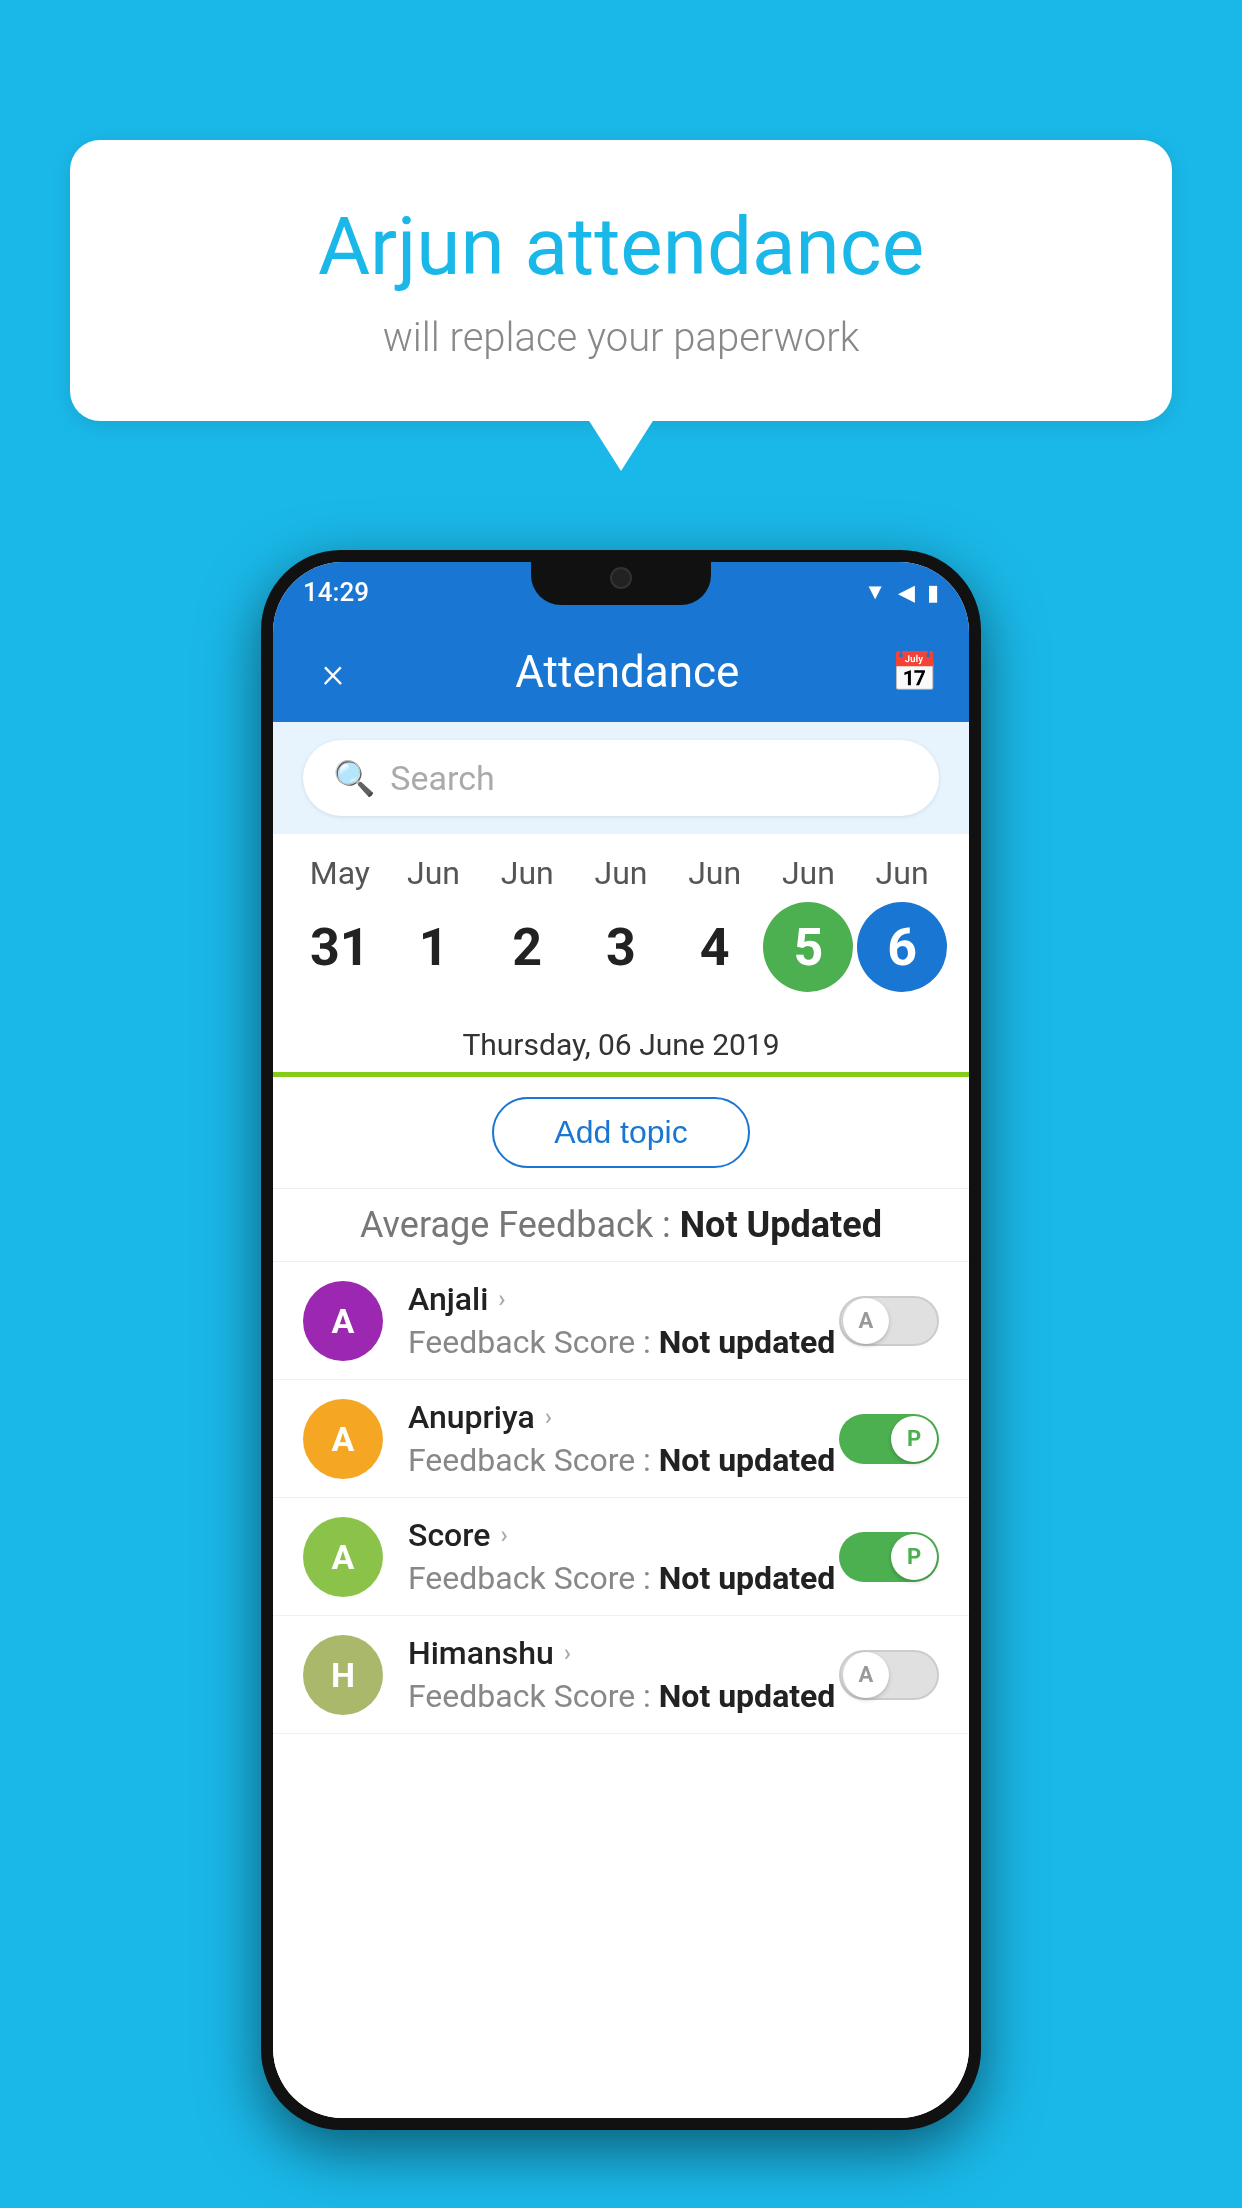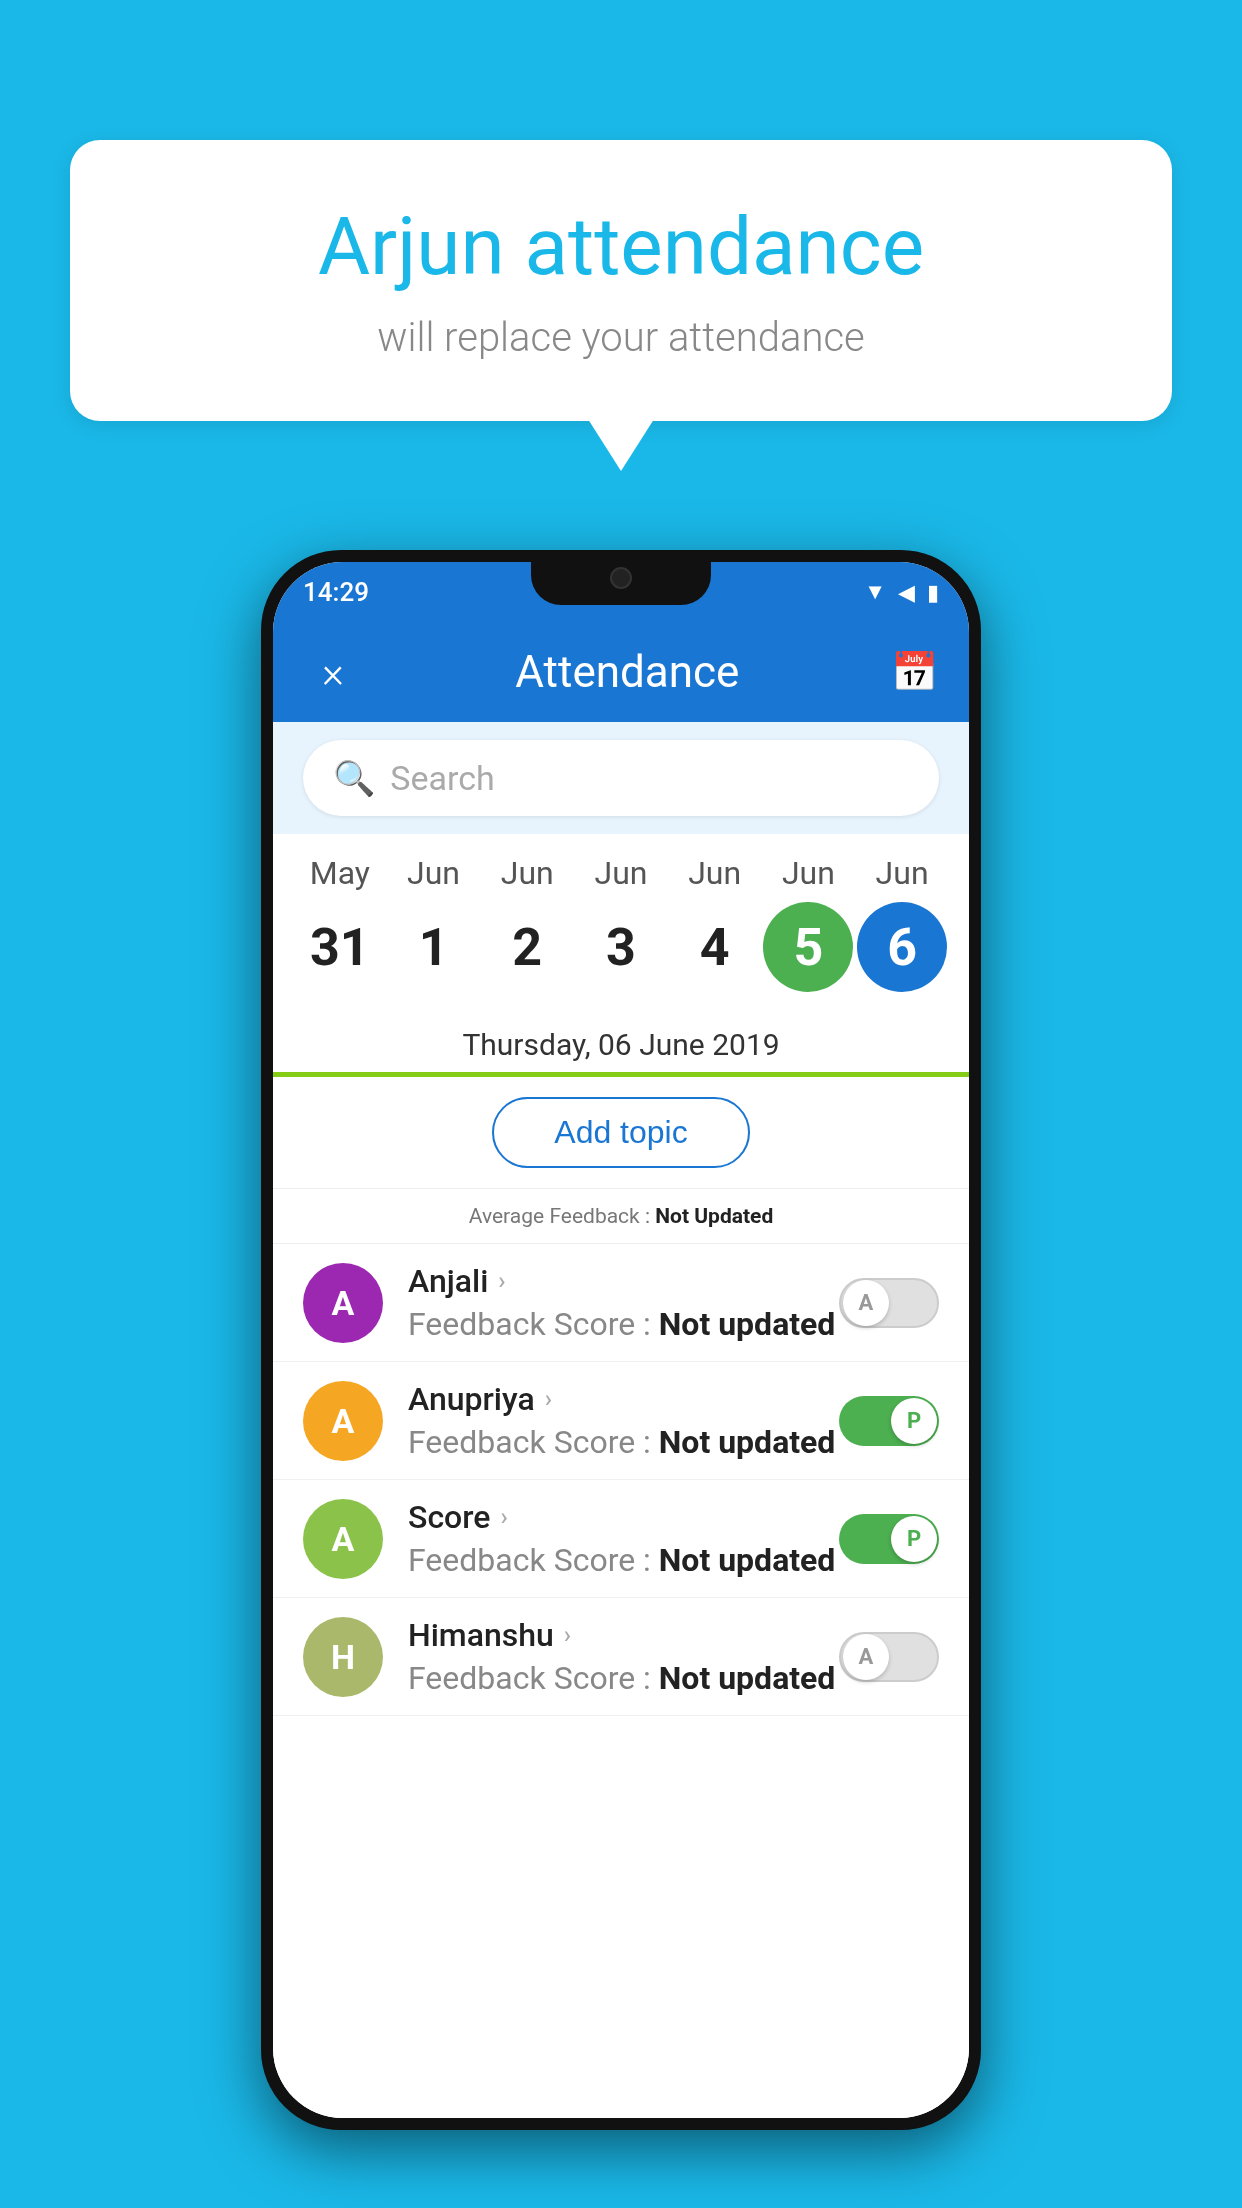--- a/index.html
+++ b/index.html
@@ -264,21 +264,21 @@
       border-radius: 40px;
       padding: 15px 60px;
       color: #1976d2;
       font-size: 32px;
       background: white;
       cursor: pointer;
     }
 
     .avg-feedback {
       text-align: center;
-      font-size: 21px;
+      font-size: 36px;
       color: #777;
       padding: 15px 16px;
       border-bottom: 1px solid #eee;
     }
 
     .avg-feedback strong {
       color: #222;
     }
 
     
@@ -385,21 +385,21 @@
       height: 100%;
       overflow: hidden;
     }
   </style>
 </head>
 <body>
 
 <div class="speech-bubble-container">
   <div class="speech-bubble">
     <div class="bubble-title">Arjun attendance</div>
-    <div class="bubble-subtitle">will replace your attendance</div>
+    <div class="bubble-subtitle">will replace your paperwork</div>
   </div>
 </div>
 
 <div class="phone-frame">
   <div class="phone-notch">
     <div class="phone-camera"></div>
   </div>
   <div class="phone-screen">
     <div class="screen-inner">
 

